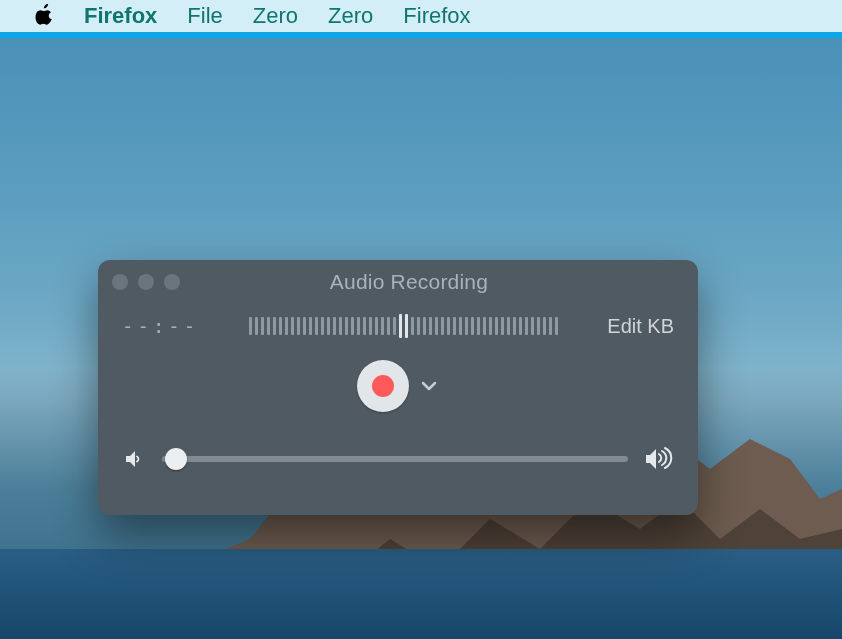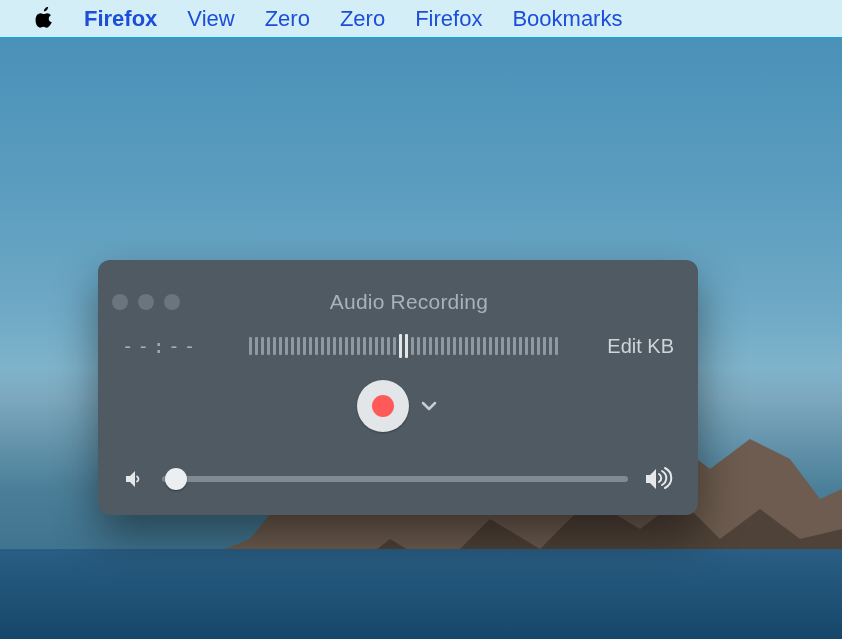--- a/index.html
+++ b/index.html
@@ -16,22 +16,22 @@
   .menubar {
     position: absolute;
     top: 0; left: 0; right: 0;
     height: 38px;
     background: #d4eef8;
     display: flex;
     align-items: center;
     padding-left: 34px;
     gap: 30px;
     font-size: 22px;
-    color: #1d4ed8;
-    border-bottom: 1px solid #0ea5e9;
+    color: #0f766e;
+    border-bottom: 6px solid #0ea5e9;
     box-sizing: border-box;
   }
   .menubar .apple {
     font-size: 23px;
     line-height: 1;
     color: #000;
   }
   .menubar .appname {
     font-weight: 700;
   }
@@ -75,21 +75,20 @@
     background: #4f5a63;
     border-radius: 12px;
     box-shadow: 0 20px 45px rgba(0,0,0,0.45);
     color: #c6ccd1;
   }
   .titlebar {
     display: flex;
     align-items: center;
     height: 44px;
     padding: 0 14px;
-    margin-top: 20px;
   }
   .trafficlights {
     display: flex;
     gap: 10px;
     margin-right: 14px;
   }
   .trafficlights div {
     width: 16px; height: 16px;
     border-radius: 50%;
     background: #6a757e;
@@ -198,25 +197,24 @@
 </head>
 <body>
 
 <div class="menubar">
   <span class="apple">
     <svg width="20" height="22" viewBox="0 0 20 24" fill="black">
         <path d="M14.5 1.2c0 1.2-.5 2.3-1.3 3.1-.9.9-2.1 1.6-3.3 1.5-.1-1.2.5-2.4 1.3-3.2.9-.9 2.3-1.5 3.3-1.4zM18.5 17.6c-.5 1.1-1 2.1-1.8 3.1-1 1.3-2.2 2.9-3.8 2.9-1.4 0-1.8-.9-3.6-.9s-2.3.9-3.6.9c-1.6 0-2.7-1.4-3.8-2.8C.6 18 .1 13.4 2 10.4c.9-1.5 2.5-2.5 4.2-2.5 1.5 0 2.5.9 3.7.9 1.2 0 1.9-.9 3.7-.9 1.5 0 3 .8 4 2.2-3.6 2-3 7.1.9 7.5z"></path>
       </svg>
   </span>
   <span class="appname">Firefox</span>
-  <span class="item">View</span>
+  <span class="item">File</span>
   <span class="item">Zero</span>
   <span class="item">Zero</span>
   <span class="item">Firefox</span>
-  <span class="item">Bookmarks</span>
 </div>
 
 <div class="desktop">
   <div class="mountain">
     <svg width="100%" height="100%" viewBox="0 0 842 260" preserveAspectRatio="none">
       <path d="M0,240 L0,260 L842,260 L842,110 L820,120 L790,80 L750,60 L710,90 L670,60 L640,40 L600,70 L560,50 L520,90 L470,60 L430,100 L380,80 L340,130 L290,110 L250,160 L200,180 L140,210 L80,225 L0,240 Z" fill="#6d5c4f"></path>
       <path d="M0,240 L0,260 L842,260 L842,150 L800,160 L760,130 L720,160 L680,120 L640,150 L590,120 L540,170 L490,140 L440,190 L390,160 L340,200 L280,190 L220,220 L150,230 L80,238 L0,240 Z" fill="#4f4238"></path>
       <path d="M0,245 L0,260 L842,260 L842,200 L800,210 L750,190 L700,220 L640,200 L580,230 L520,210 L460,240 L400,220 L340,245 L260,235 L180,248 L100,244 L0,245 Z" fill="#352d27"></path>
     </svg>
   </div>

